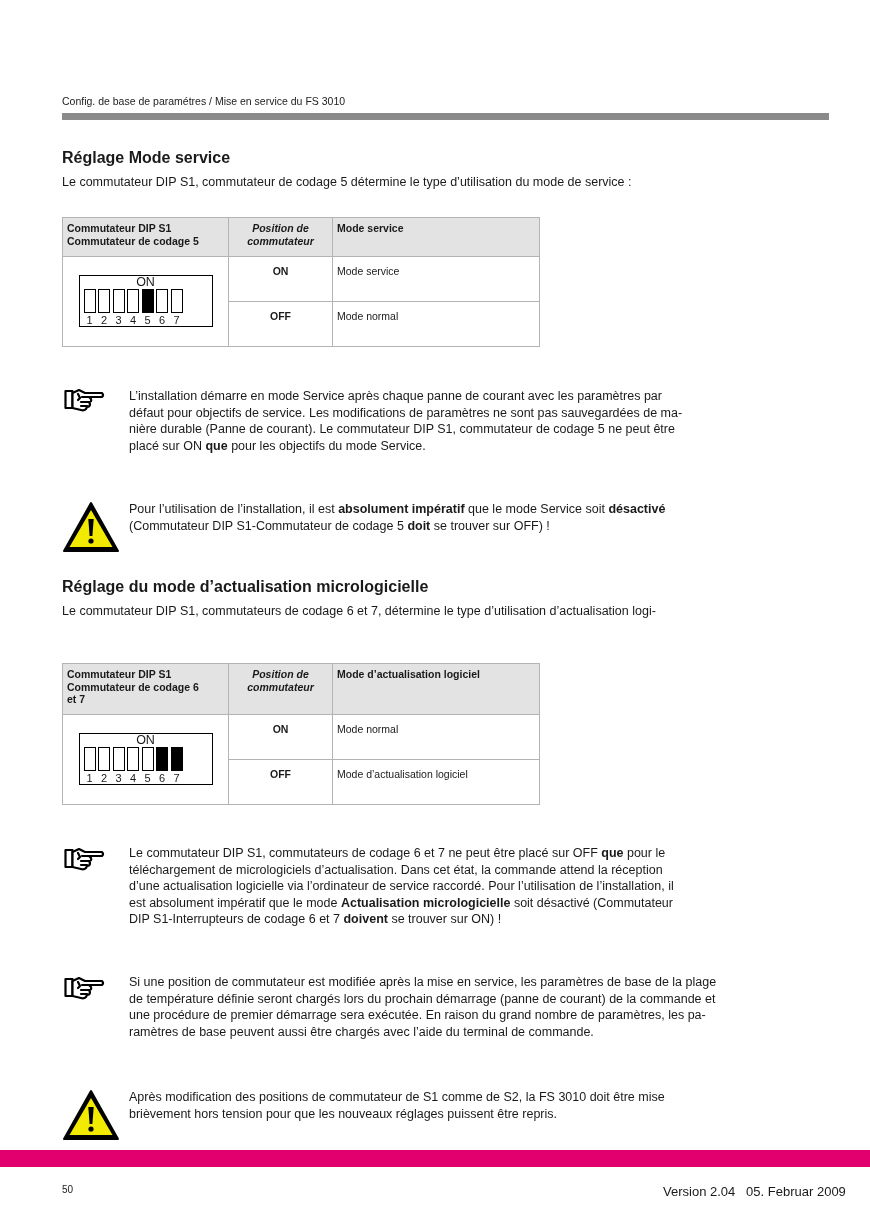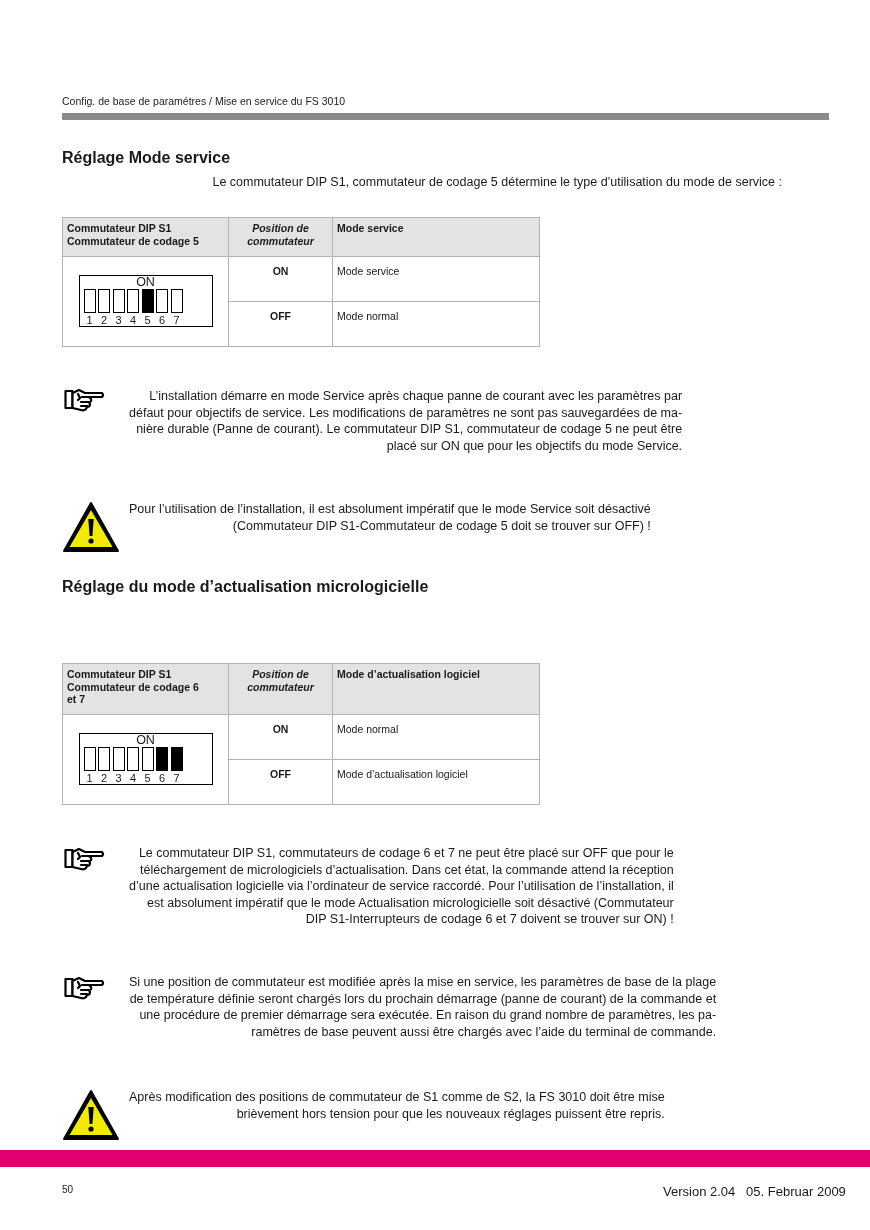--- a/index.html
+++ b/index.html
@@ -1,24 +1,24 @@
 <!DOCTYPE html>
 <html><head>
 <meta charset="utf-8">
 <style>
   html, body { margin: 0; padding: 0; background: #ffffff; }
   body { width: 870px; height: 1230px; position: relative; overflow: hidden;
          font-family: "Liberation Sans", sans-serif; color: #1a1a1a; }
-  .abs { position: absolute; text-align: right; }
+  .abs { position: absolute; }
   .running-header { left: 62px; top: 95px; font-size: 10.5px; color: #222; }
   .header-bar { left: 62px; top: 113px; width: 767px; height: 7px; background: #8a8a8a; }
   .h2 { left: 62px; font-size: 16px; font-weight: bold; }
   .p { left: 62px; font-size: 12.5px; line-height: 16px; width: 720px; }
   .note { left: 129px; font-size: 12.5px; line-height: 16.5px; }
-  .note b { font-weight: normal; }
+  .note b { font-weight: bold; }
 
   table.dip { position: absolute; left: 62px; border-collapse: collapse; font-size: 10.5px; }
   table.dip td, table.dip th { border: 1px solid #b4b4b4; padding: 0; vertical-align: top; }
   table.dip th { background: #e3e3e3; font-weight: bold; text-align: left; padding: 4px 4px; line-height: 12.5px; }
   table.dip th.center { text-align: center; font-style: italic; }
   table.dip td.pos { text-align: center; font-weight: bold; padding-top: 8px; }
   table.dip td.mode { padding: 8px 4px 0 4px; }
   table.dip td.diagram { text-align: center; vertical-align: middle; }
 
   .dipsw { display: inline-block; width: 134px; height: 52px; border: 1.5px solid #000; position: relative; box-sizing: border-box; background:#fff; }
@@ -111,20 +111,21 @@
     <path d="M29 2 L56 50 L2 50 Z" fill="#000" stroke="#000" stroke-width="2" stroke-linejoin="round"></path>
     <path d="M29 9 L50.5 46 L7.5 46 Z" fill="#f2ea00"></path>
     <path d="M26.3 18 L31.7 18 L30.4 35 L27.6 35 Z" fill="#000"></path>
     <circle cx="29" cy="40" r="2.6" fill="#000"></circle>
   </svg>
 </div>
 <div class="abs note" style="top:501px;"><span>Pour l’utilisation de l’installation, il est </span><b>absolument impératif</b><span> que le mode Service soit </span><b>désactivé</b><br><span>(Commutateur DIP S1-Commutateur de codage 5 </span><b>doit</b><span> se trouver sur OFF) !</span></div>
 
 <div class="abs h2" style="top:578px;">Réglage du mode d’actualisation micrologicielle</div>
 <div class="abs p" style="top:603px;">
+  <div>Le commutateur DIP S1, commutateurs de codage 6 et 7, détermine le type d’utilisation d’actualisation logi-</div>
 </div>
 
 <table class="dip" style="top:663px;">
   <tbody>
       <tr style="height:51px;">
     <th style="width:157px;">
       <div>Commutateur DIP S1</div>
       <div>Commutateur de codage 6</div>
       <div>et 7</div>
     </th>

